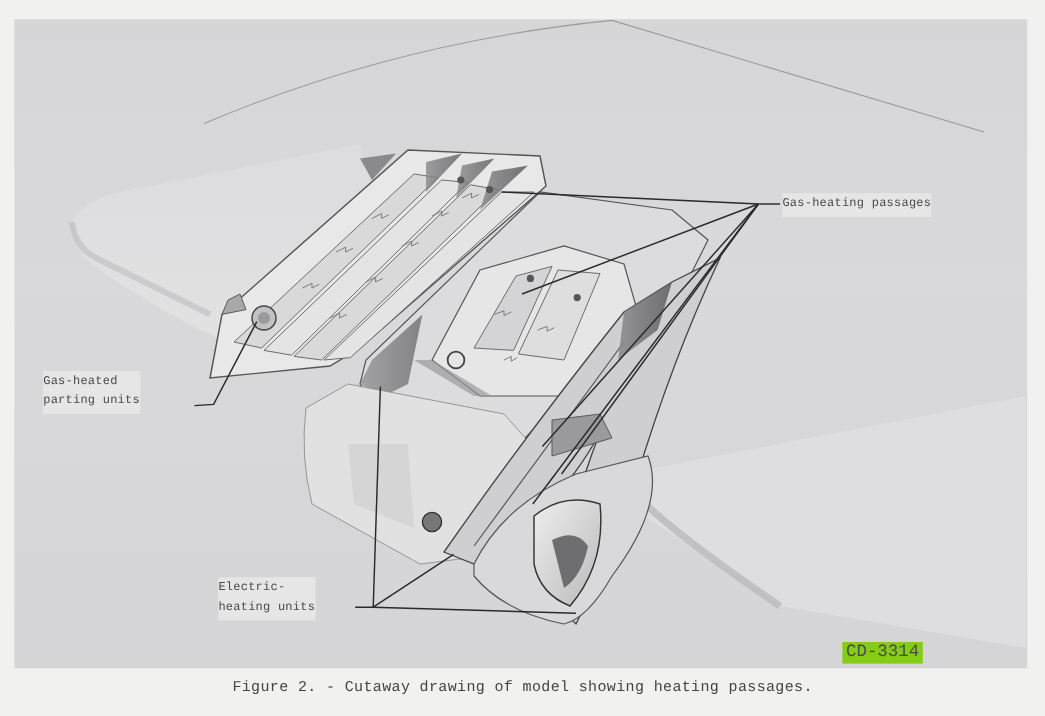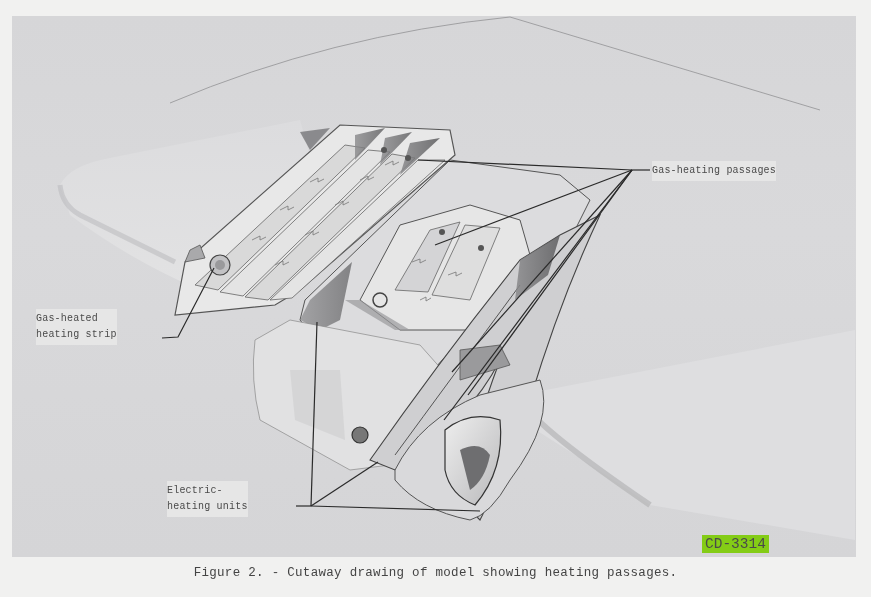--- a/index.html
+++ b/index.html
@@ -142,18 +142,18 @@
   <g stroke="#2a2a2a" stroke-width="1.2" fill="none">
     <line x1="296" y1="506" x2="311" y2="506"></line>
     <line x1="311" y1="506" x2="317" y2="322"></line>
     <line x1="311" y1="506" x2="378" y2="462"></line>
     <line x1="311" y1="506" x2="480" y2="511"></line>
   </g>
 </svg>
 
 <div class="label" style="left:652px; top:161px;">Gas-heating passages</div>
 <div class="label" style="left:36px; top:309px;">Gas-heated
-heating strip</div>
-<div class="label" style="left:167px; top:481px;">Electric-
+parting units</div>
+<div class="label" style="left:182px; top:481px;">Electric-
 heating units</div>
 
 <div class="code">CD-3314</div>
 <div class="caption">Figure 2. - Cutaway drawing of model showing heating passages.</div>
 
 </body></html>

